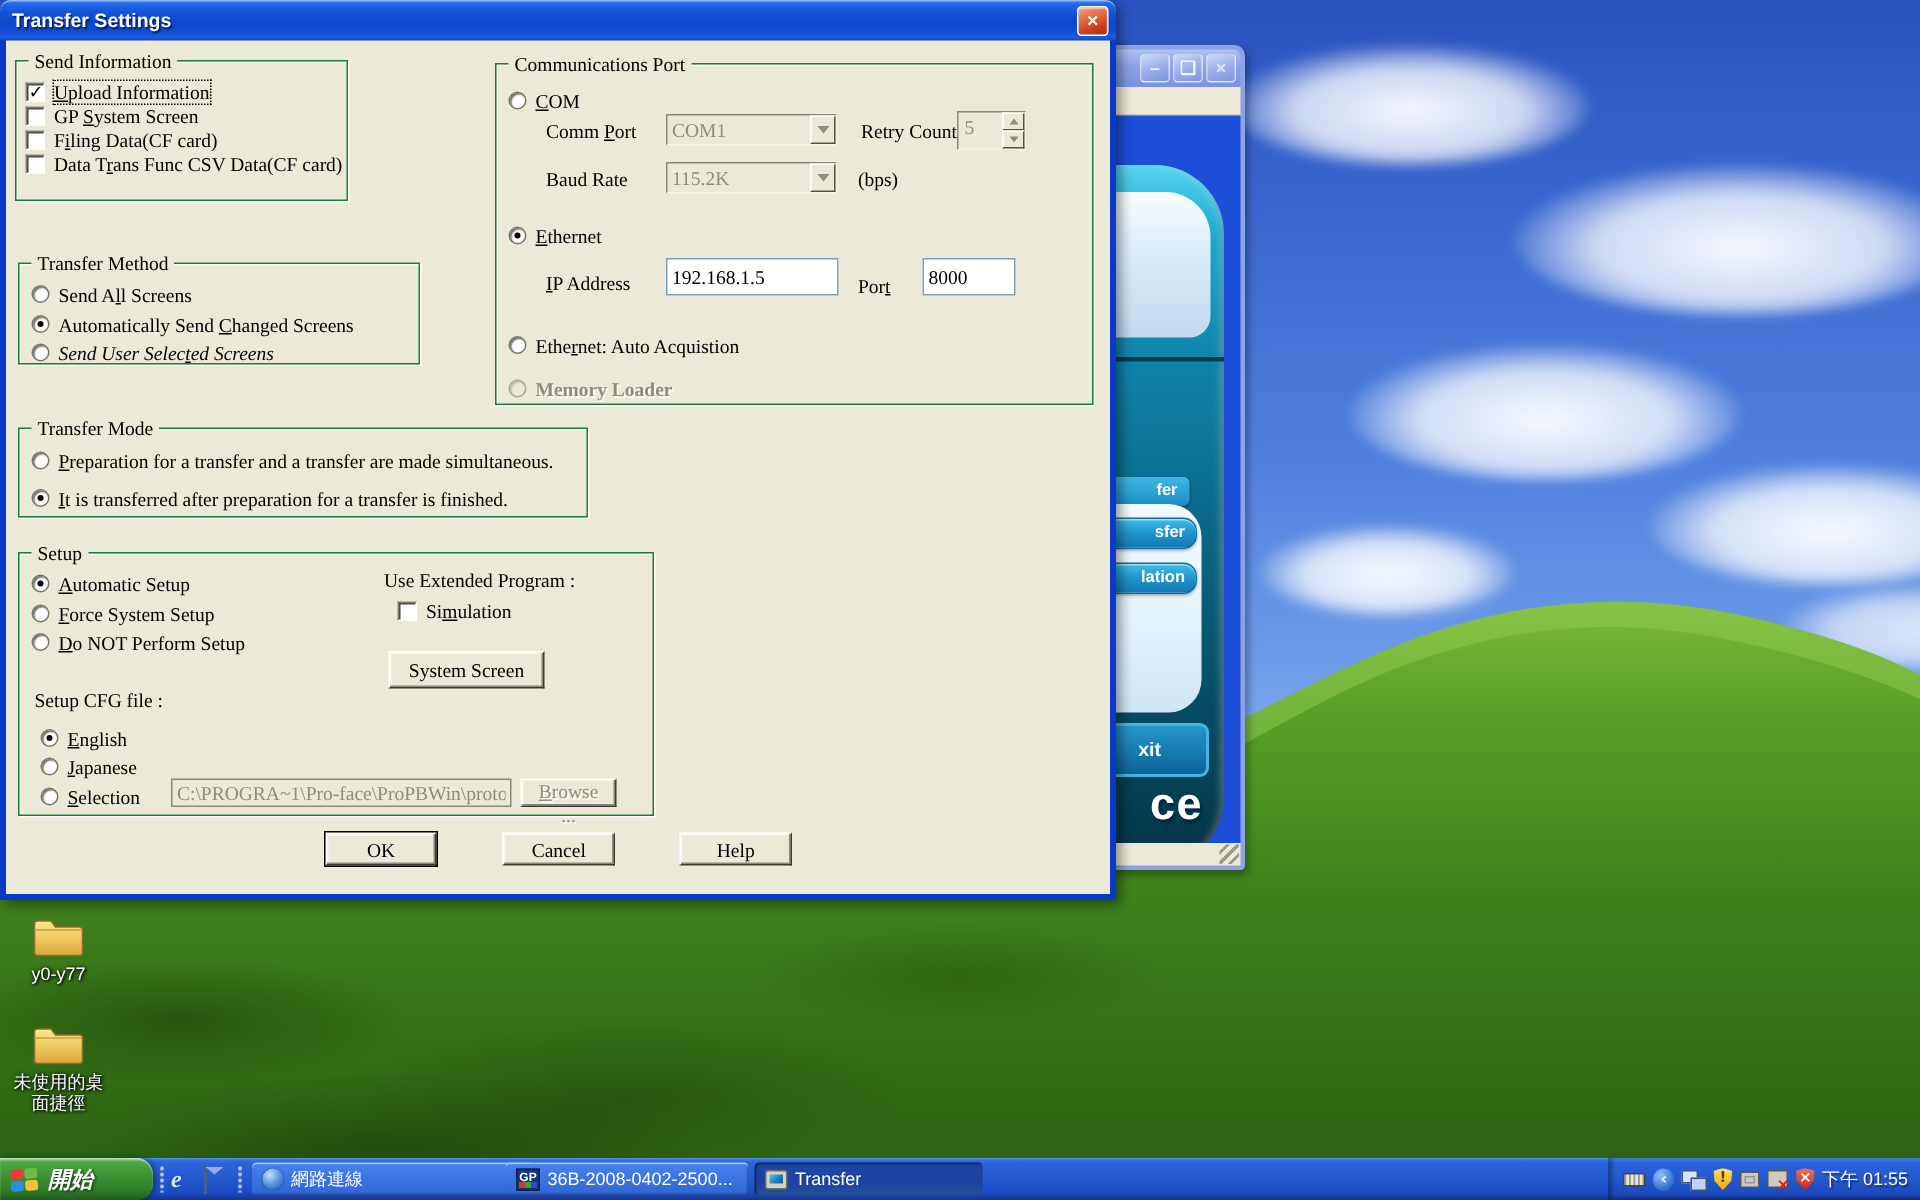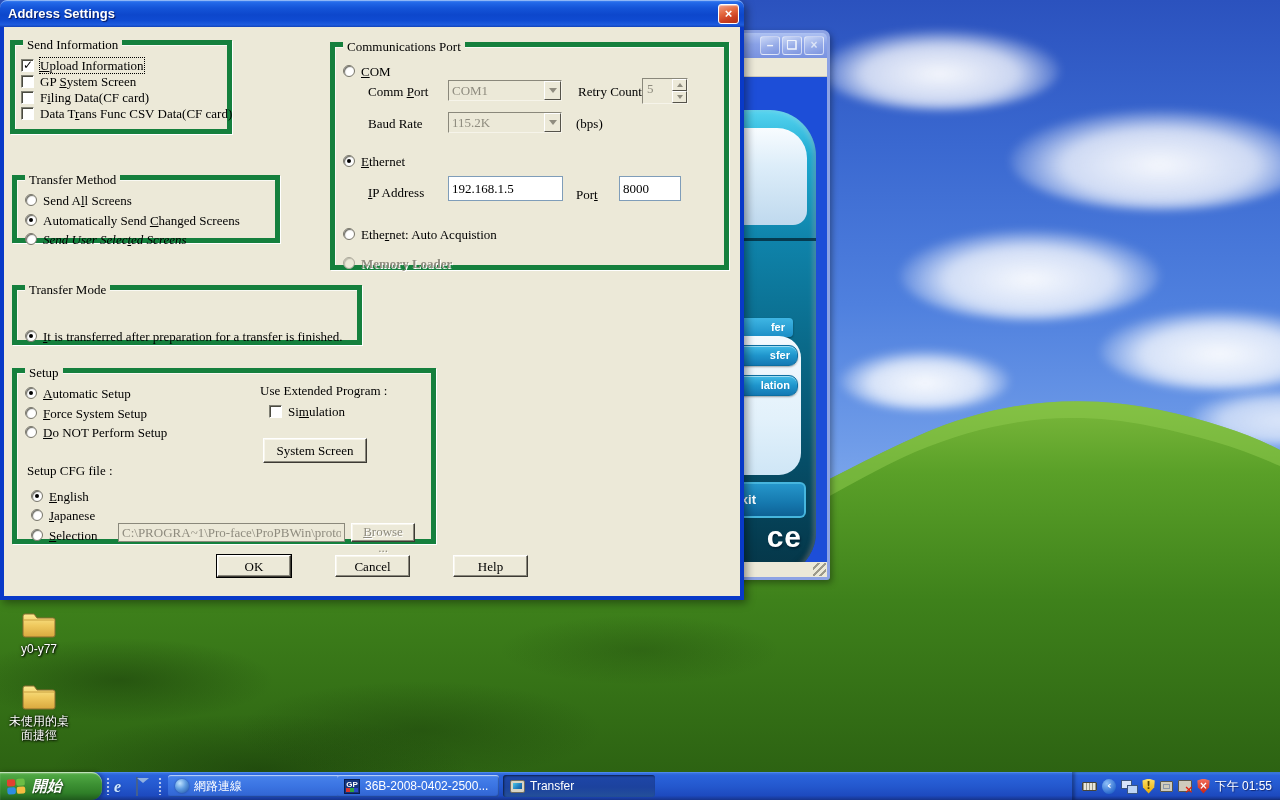--- a/index.html
+++ b/index.html
@@ -42,40 +42,40 @@
     border-radius:0 4px 4px 0;color:#fff;font:bold 11px/19px "Liberation Sans",sans-serif;text-align:right;padding-right:8px;
     box-shadow:0 1px 2px rgba(0,0,0,.4);}
   .frag-btn{position:absolute;left:-8px;height:21px;border-radius:9px;border:1px solid #0B6FA2;
     background:linear-gradient(180deg,#41BCE8 0%,#1F95CC 50%,#1379B4 100%);
     color:#fff;font:bold 11px/19px "Liberation Sans",sans-serif;text-align:right;padding-right:7px;
     box-shadow:inset 0 1px 0 rgba(255,255,255,.5),0 1px 2px rgba(0,0,0,.35);}
   .frag-b1{top:268px;width:103px;}
   .frag-b2{top:298px;width:103px;}
   .frag-exit{position:absolute;left:0;top:405px;width:103px;height:36px;border:2px solid #46B6DE;border-left:none;border-radius:0 6px 6px 0;
     background:linear-gradient(180deg,#2596CA 0%,#1578AE 60%,#0E6296 100%);
-    color:#fff;font:bold 13px/32px "Liberation Sans",sans-serif;text-align:right;padding-right:48px;}
+    color:#fff;font:bold 13px/32px "Liberation Sans",sans-serif;text-align:right;padding-right:30px;}
   .frag-logo{position:absolute;left:0;top:443px;width:113px;color:#fff;font:bold 30px/34px "Liberation Sans",sans-serif;
     text-align:right;padding-right:14px;text-shadow:1px 2px 2px rgba(0,20,40,.6);letter-spacing:1px;}
   .bg-bottomstrip{position:absolute;left:3px;right:3px;bottom:3px;height:15px;background:#ECE9D8;}
   .resize-grip{position:absolute;right:1px;bottom:1px;width:13px;height:13px;
     background:repeating-linear-gradient(135deg,transparent 0 3px,#9C9A8C 3px 5px);}
   
   .dialog{position:absolute;left:0;top:0;width:744px;height:600px;z-index:3;background:#0839C8;
     border-radius:7px 7px 0 0;box-shadow:3px 3px 8px rgba(0,0,0,.4);
     font-family:"Liberation Serif",serif;font-size:13px;color:#000;}
   .titlebar{position:absolute;left:0;top:0;right:0;height:27px;border-radius:7px 7px 0 0;
     background:linear-gradient(180deg,#4A8CF4 0%,#2268E8 10%,#1454D8 30%,#0D47CC 55%,#0F4BD2 75%,#1E5CDE 92%,#1243B8 100%);
     box-shadow:inset 0 1px 0 rgba(255,255,255,.4);display:flex;align-items:center;}
   .title-text{color:#fff;font:bold 13px "Liberation Sans",sans-serif;padding-left:8px;text-shadow:1px 1px 1px rgba(0,0,40,.7);}
   .close-btn{position:absolute;right:5px;top:4px;width:21px;height:20px;border-radius:3px;border:1px solid #fff;
     background:linear-gradient(160deg,#F3A088 0%,#E4693F 40%,#CC4022 70%,#B03014 100%);
     color:#fff;font:bold 13px/18px "Liberation Sans",sans-serif;text-align:center;cursor:pointer;
     box-shadow:inset 0 1px 1px rgba(255,255,255,.5);}
   .client{position:absolute;left:4px;right:4px;top:27px;bottom:4px;background:#ECE9D8;}
-  .group{position:absolute;border:5px solid #15803d;box-shadow:1px 1px 0 #fff, inset 1px 1px 0 rgba(255,255,255,.7);}
+  .group{position:absolute;border:1px solid #15803d;box-shadow:1px 1px 0 #fff, inset 1px 1px 0 rgba(255,255,255,.7);}
   .legend{position:absolute;top:-8px;left:8px;background:#ECE9D8;padding:0 4px;line-height:15px;white-space:nowrap;}
   .row{position:absolute;display:flex;align-items:center;gap:6px;white-space:nowrap;height:16px;}
   .checkbox{width:13px;height:13px;background:#fff;border:1px solid;border-color:#808074 #fff #fff #808074;
     box-shadow:inset 1px 1px 0 #4a4a40;position:relative;flex:0 0 auto;}
   .checkbox .mark{display:none;position:absolute;left:1px;top:-2px;font:bold 12px "DejaVu Sans",sans-serif;color:#000;}
   .checkbox.checked .mark{display:block;}
   .radio{width:12px;height:12px;border-radius:50%;background:#fff;border:1px solid #78766a;
     box-shadow:inset 1px 1px 1px rgba(70,70,60,.8);position:relative;flex:0 0 auto;}
   .radio.checked::after{content:'';position:absolute;left:3px;top:3px;width:4px;height:4px;border-radius:50%;background:#000;}
   .radio.disabled{border-color:#AAA79A;box-shadow:inset 1px 1px 1px rgba(140,140,125,.5);background:#ECE9D8;}
@@ -224,21 +224,21 @@
       <div class="frag-exit">xit</div>
       <div class="frag-logo">ce</div>
     </div>
     <div class="bg-bottomstrip">
       <span class="resize-grip"></span>
     </div>
   </div>
 
   <div class="dialog">
     <div class="titlebar">
-      <span class="title-text">Address Settings</span>
+      <span class="title-text">Transfer Settings</span>
       <span class="close-btn"><span>×</span></span>
     </div>
     <div class="client">
 
       <div class="group" style="left:6px;top:13px;width:222px;height:94px;">
         <span class="legend">Send Information</span>
         <div class="row" style="left:6px;top:12px;">
           <span class="checkbox checked">
               <span class="mark">✓</span>
             </span>
@@ -267,22 +267,26 @@
         <div class="row" style="left:8px;top:32px;">
           <span class="radio checked"></span>
           <span class="lbl">Automatically Send <u>C</u>hanged Screens</span>
         </div>
         <div class="row" style="left:8px;top:51px;font-style:italic;">
           <span class="radio"></span>
           <span class="lbl">Send User Selec<u>t</u>ed Screens</span>
         </div>
       </div>
 
-      <div class="group" style="left:8px;top:258px;width:350px;height:60px;">
+      <div class="group" style="left:8px;top:258px;width:380px;height:60px;">
         <span class="legend">Transfer Mode</span>
+        <div class="row" style="left:8px;top:13px;">
+          <span class="radio"></span>
+          <span class="lbl"><u>P</u>reparation for a transfer and a transfer are made simultaneous.</span>
+        </div>
         <div class="row" style="left:8px;top:38px;">
           <span class="radio checked"></span>
           <span class="lbl"><u>I</u>t is transferred after preparation for a transfer is finished.</span>
         </div>
       </div>
 
       <div class="group" style="left:326px;top:15px;width:399px;height:228px;">
         <span class="legend">Communications Port</span>
         <div class="row" style="left:8px;top:16px;">
           <span class="radio"></span>

